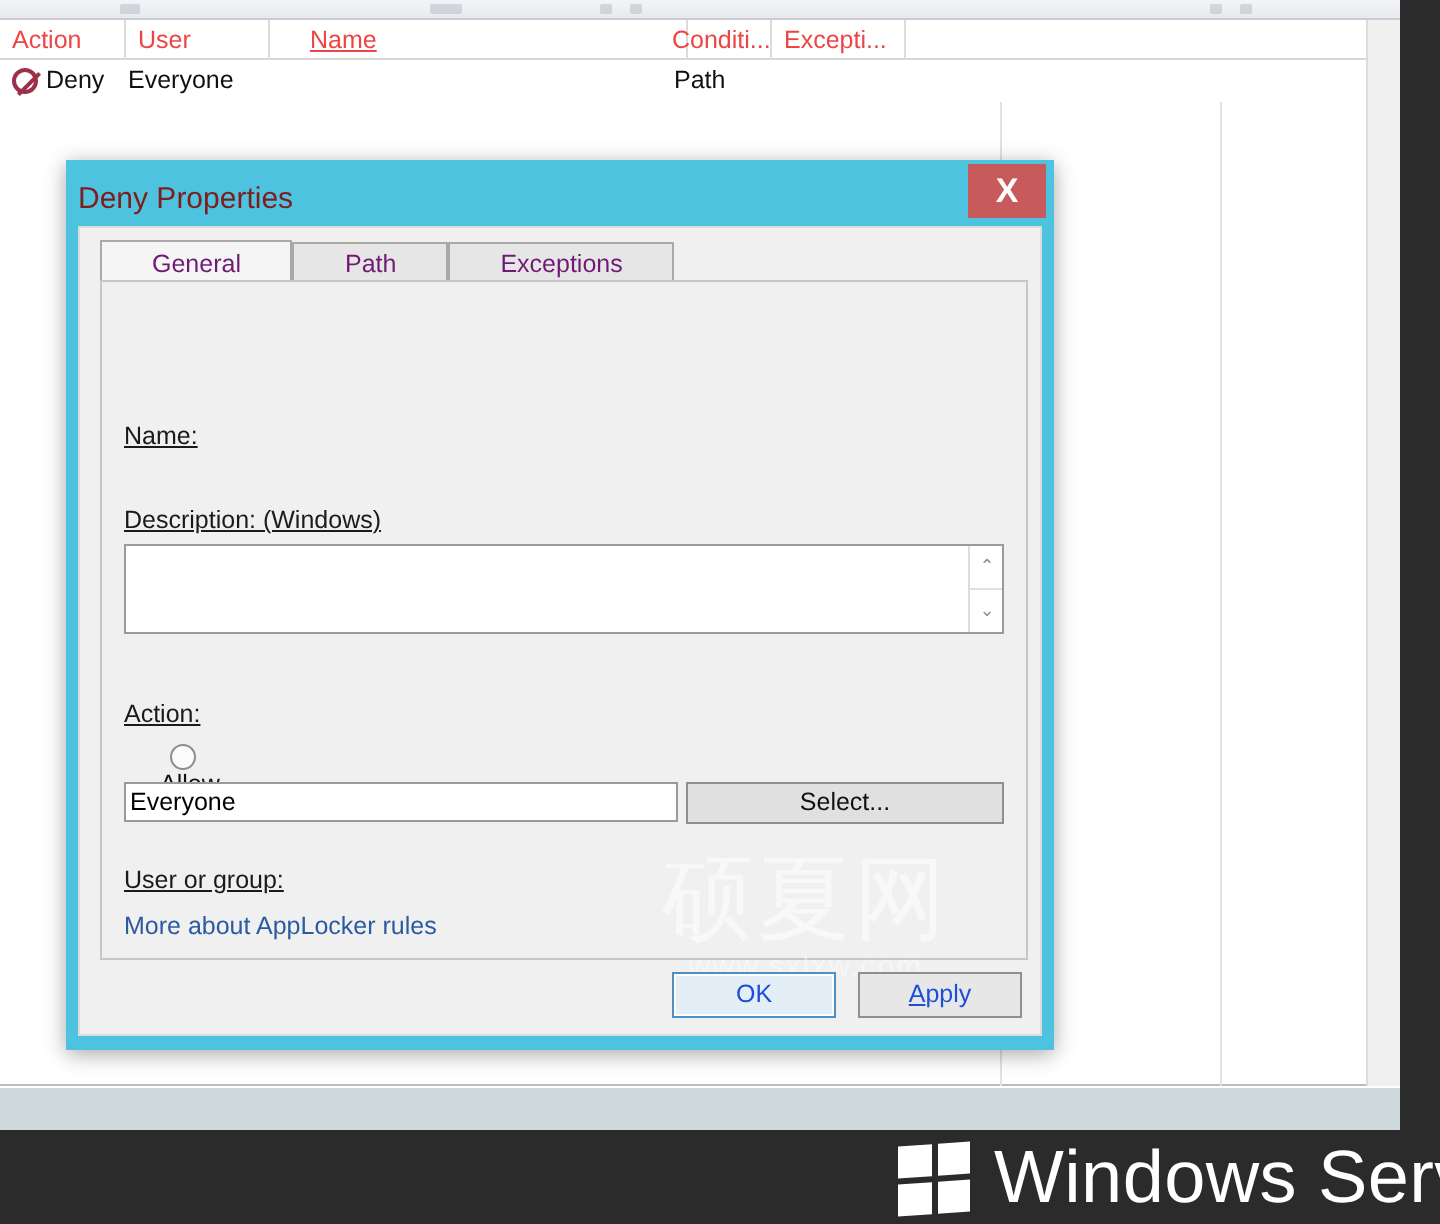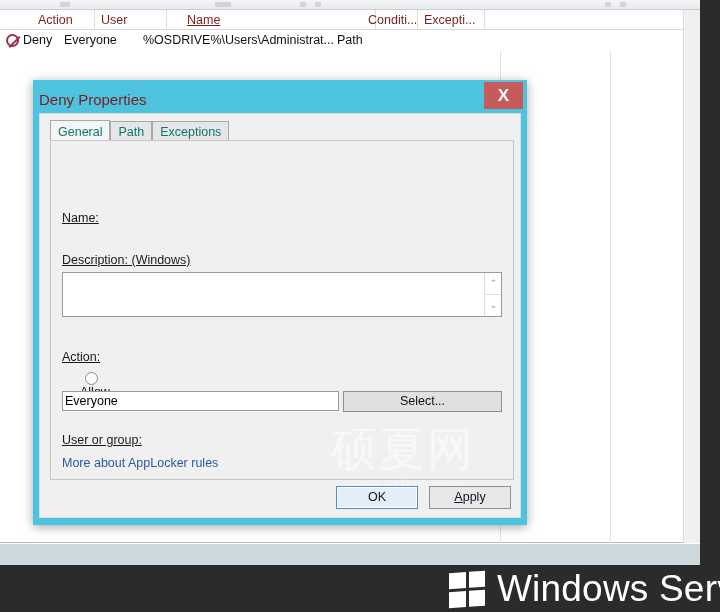--- a/index.html
+++ b/index.html
@@ -52,26 +52,25 @@
     border-bottom: 1px solid #d6d6d6;
     box-sizing: border-box;
   }
   .col-head {
     position: absolute;
     top: 0;
     height: 20px;
     line-height: 20px;
     padding-left: 6px;
     font-size: 12.5px;
-    color: #7f1d1d;
+    color: #ef4444;
     box-sizing: border-box;
     border-right: 1px solid #dcdcdc;
     white-space: nowrap;
     overflow: hidden;
-    margin-left: 32px;
   }
 
   
   #list-row {
     position: absolute;
     left: 0; top: 30px;
     width: 700px; height: 21px;
     background: #ffffff;
   }
   .cell {
@@ -227,28 +226,28 @@
   #tabstrip {
     position: absolute;
     left: 10px; top: 6px;
     height: 21px;
     display: flex;
     align-items: flex-end;
   }
   .tab {
     height: 20px;
     line-height: 20px;
-    padding: 0 7px;
+    padding: 0 25px;
     font-size: 12.5px;
     background: #e6e6e6;
     border: 1px solid #a9a9a9;
     border-bottom: none;
     box-sizing: border-box;
     cursor: pointer;
-    color: #0f766e;
+    color: #701a75;
     text-align: right;
   }
   .tab.active {
     background: #f5f5f5;
     height: 22px;
     line-height: 22px;
     margin-bottom: -1px;
     border-bottom: 1px solid #f5f5f5;
   }
   #tabpanel {
@@ -380,21 +379,21 @@
     gap: 11px;
   }
   .dlg-button {
     width: 82px; height: 23px;
     background: #e7e7e7;
     border: 1px solid #8f8f8f;
     box-sizing: border-box;
     font-size: 12.5px;
     line-height: 21px;
     text-align: center;
-    color: #0f172a;
+    color: #1d4ed8;
     cursor: pointer;
   }
   .dlg-button.default {
     background: #e3eef7;
     border: 1px solid #4f8fc4;
     box-shadow: inset 0 0 0 1px #ffffff;
   }
   .accel { text-decoration: underline; }
 
   
@@ -442,21 +441,20 @@
     <div class="col-head" style="left:63px;width:72px;">User</div>
     <div class="col-head" style="left:149px;width:195px;text-decoration:underline;">Name</div>
     <div class="col-head" style="left:330px;width:56px;text-align:right;">Conditi...</div>
     <div class="col-head" style="left:386px;width:67px;">Excepti...</div>
   </div>
 
   <div id="list-row">
     <span id="deny-icon"></span>
     <div class="cell" style="left:23px;width:45px;">Deny</div>
     <div class="cell" style="left:64px;width:75px;">Everyone</div>
-    <div class="cell" style="left:143px;width:195px;">%OSDRIVE%\Users\Administrat...</div>
     <div class="cell" style="left:337px;width:56px;">Path</div>
     <div class="cell" style="left:393px;width:67px;"></div>
   </div>
 
   <div id="console-body">
     <div class="col-divider" style="left:500px;"></div>
     <div class="col-divider" style="left:610px;"></div>
   </div>
 
   <div id="console-scrollbar"></div>

